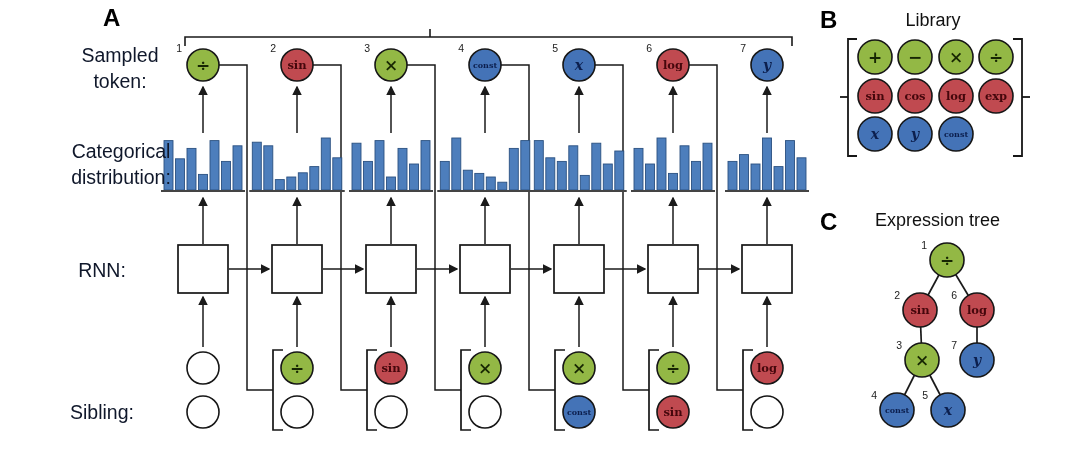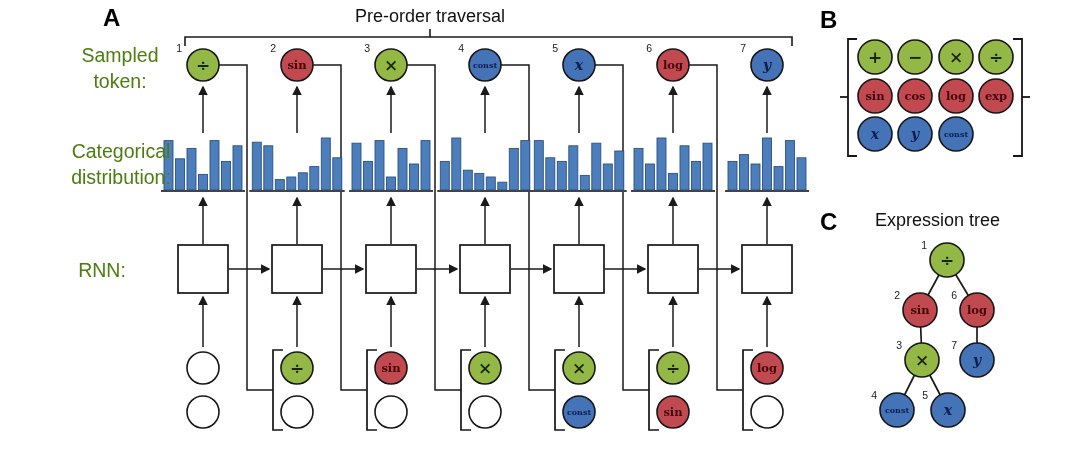--- a/index.html
+++ b/index.html
@@ -1,45 +1,46 @@
 <!DOCTYPE html>
 <html><head>
 <meta charset="utf-8">
 <style>
   html,body{margin:0;padding:0;background:#fff;}
   .fig{position:relative;width:1080px;height:454px;background:#ffffff;overflow:hidden;
        font-family:"Liberation Sans",sans-serif;}
   svg{position:absolute;left:0;top:0;z-index:1;}
   .plabel{position:absolute;z-index:2;font-weight:bold;font-size:24px;color:#000;}
   .title{position:absolute;z-index:2;font-size:18px;color:#111;text-align:center;}
-  .rowlab{position:absolute;z-index:2;font-size:19.5px;color:#4d7c0f;line-height:26px;}
+  .rowlab{position:absolute;z-index:2;font-size:19.5px;color:#0f172a;line-height:26px;}
   .center{text-align:center;}
   .right{text-align:center;}
 </style>
 </head>
 <body>
 
 <div class="fig">
 
   <div class="plabel" style="left:103px;top:4px;">A</div>
   <div class="plabel" style="left:820px;top:6px;">B</div>
   <div class="plabel" style="left:820px;top:208px;">C</div>
 
-  <div class="title" style="left:330px;top:6px;width:200px;">Pre-order traversal</div>
+  <div class="title" style="left:858px;top:10px;width:150px;">Library</div>
   <div class="title" style="left:855px;top:210px;width:165px;">Expression tree</div>
 
   <div class="rowlab center" style="left:56px;top:42px;width:128px;">
     <div>Sampled</div>
     <div>token:</div>
   </div>
   <div class="rowlab center" style="left:57px;top:138px;width:128px;">
     <div>Categorical</div>
     <div>distribution:</div>
   </div>
   <div class="rowlab right" style="left:52px;top:257px;width:100px;">RNN:</div>
+  <div class="rowlab right" style="left:52px;top:399px;width:100px;">Sibling:</div>
 
   <svg id="diagram" width="1080" height="454" viewBox="0 0 1080 454">
       <defs>
         <marker id="ah" viewBox="0 0 10 10" refX="8.5" refY="5" markerWidth="6.5" markerHeight="6.5" orient="auto-start-reverse">
           <path d="M0,0 L10,5 L0,10 z" fill="#1a1a1a"></path>
         </marker>
       </defs>
       <path d="M185,46 L185,37 L792,37 L792,46" fill="none" stroke="#1a1a1a" stroke-width="1.6"></path>
       <line x1="430" y1="37" x2="430" y2="29" stroke="#1a1a1a" stroke-width="1.6"></line>
       <path d="M219,65 L247,65 L247,390 L273,390" fill="none" stroke="#1a1a1a" stroke-width="1.5"></path>

